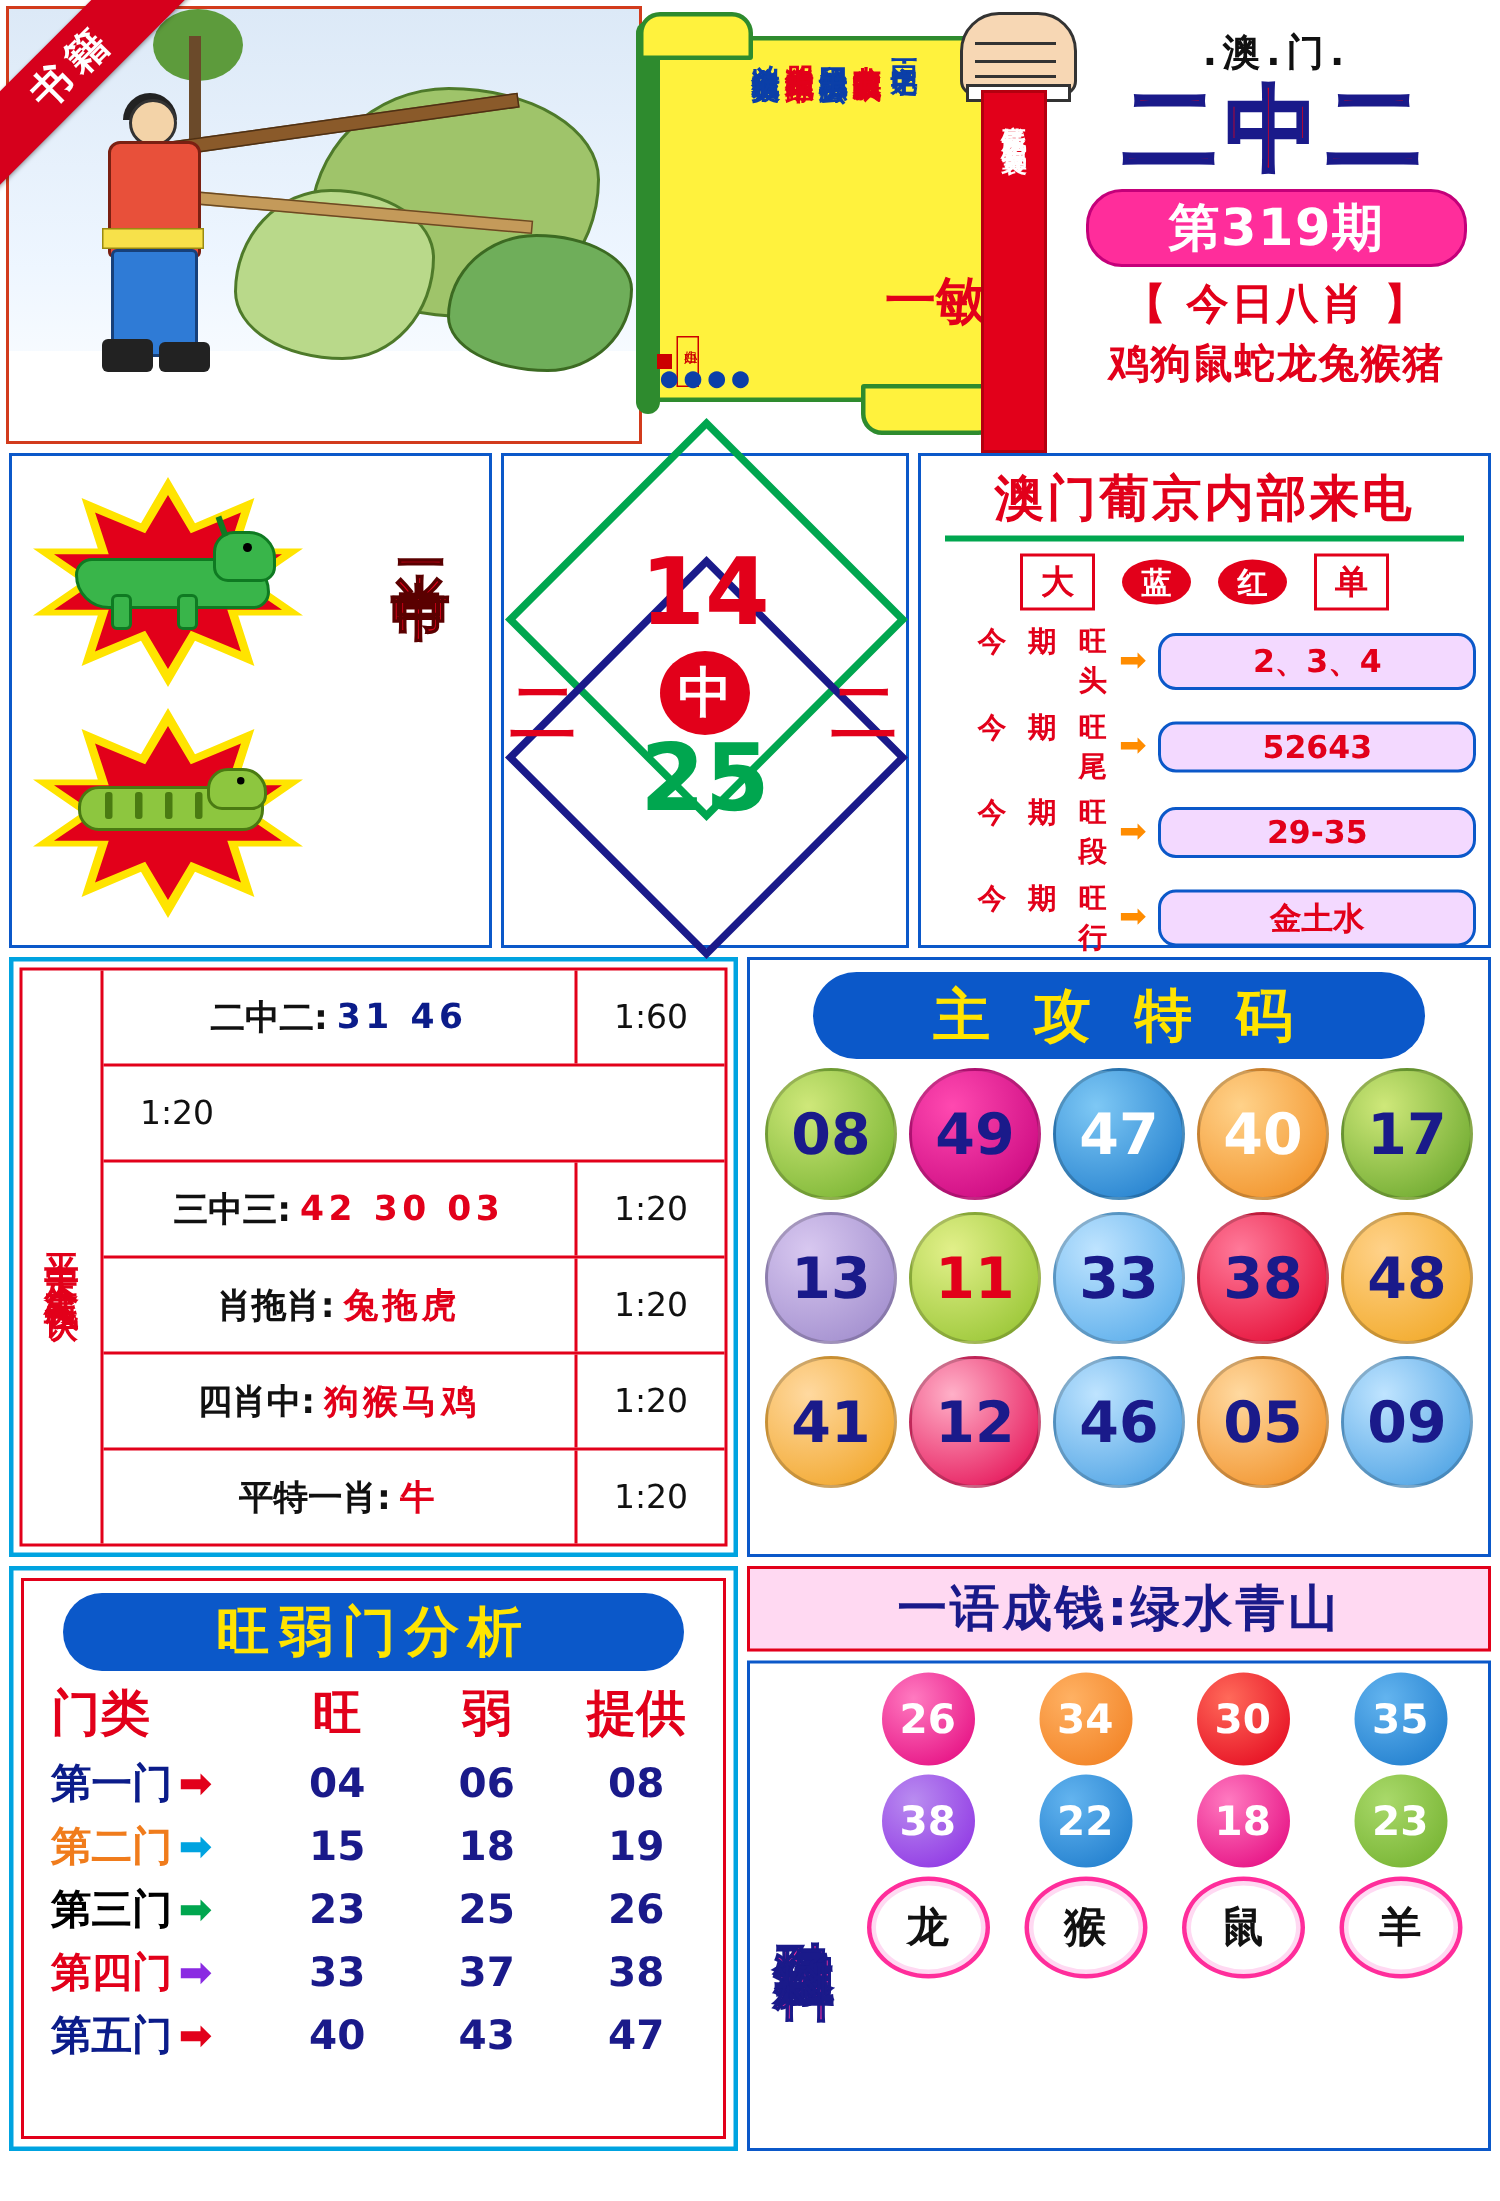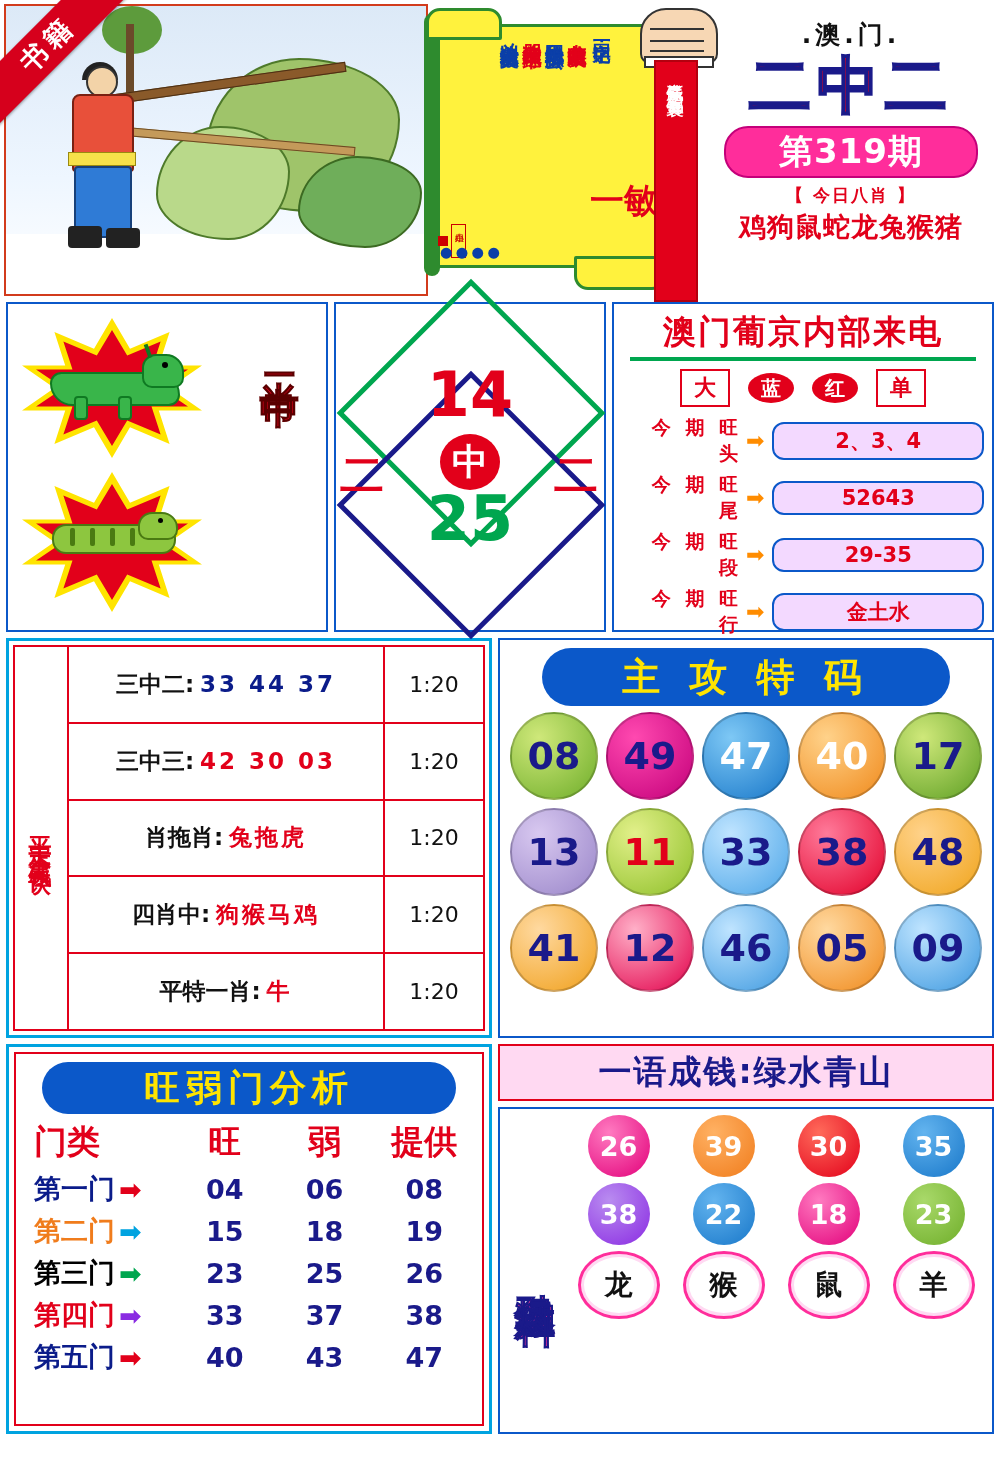--- a/index.html
+++ b/index.html
@@ -111,21 +111,21 @@
     text-align:center;font-size:62px;font-weight:bold;color:#e2001a;
     -webkit-text-stroke:2px #1a1a8a;letter-spacing:6px;line-height:1.05;margin-top:2px;
   }
   .t-issue{
     margin:8px auto 0;width:250px;height:48px;background:#ff2d9b;
     border:2px solid #c4007a;border-radius:24px;
     display:flex;align-items:center;justify-content:center;
     color:#fff;font-size:34px;font-weight:bold;letter-spacing:1px;
   }
   .t-sub{
-    text-align:center;color:#e2001a;font-size:17px;font-weight:bold;margin-top:6px;letter-spacing:2px;
+    text-align:center;color:#e2001a;font-size:28px;font-weight:bold;margin-top:6px;letter-spacing:2px;
   }
   .t-zodiac{
     text-align:center;color:#e2001a;font-size:27px;font-weight:bold;margin-top:2px;letter-spacing:1px;
   }
 
   
   .sec2{position:relative;margin:4px 6px 0;height:330px;display:flex;gap:6px;}
   .box{border:2px solid #0b58c9;background:#fff;box-sizing:border-box;}
   .b1{width:322px;position:relative;}
   .burst{position:absolute;width:180px;height:140px;}
@@ -447,26 +447,29 @@
 
   <div class="sec3">
 
     <div class="b4">
       <div class="b4-inner">
         <div class="b4-side">
           <span>平定天下赢钱诀</span>
         </div>
         <div class="b4-tbl">
 
-
           <div class="b4-tr">
             <div class="b4-c1">
-              <span class="b4-k">三中二:</span>
-              <span class="b4-v">33 44 37</span>
+              <span class="b4-k">二中二:</span>
+              <span class="b4-v">31 46</span>
             </div>
+            <div class="b4-c2">1:60</div>
+          </div>
+
+          <div class="b4-tr">
             <div class="b4-c2">1:20</div>
           </div>
 
           <div class="b4-tr">
             <div class="b4-c1">
               <span class="b4-k">三中三:</span>
               <span class="b4-v red">42 30 03</span>
             </div>
             <div class="b4-c2">1:20</div>
           </div>
@@ -593,21 +596,21 @@
 
     <div class="b7">
       <div class="b7-top">一语成钱:绿水青山</div>
       <div class="b7-main">
         <div class="b7-left">
           <span>劲爆猛料</span>
         </div>
         <div class="b7-right">
           <div class="nrow">
             <div class="nball" style="background:radial-gradient(circle at 34% 28%,#ff7ac0,#e2007a);">26</div>
-            <div class="nball" style="background:radial-gradient(circle at 34% 28%,#ffb163,#f07c1c);">39</div>
+            <div class="nball" style="background:radial-gradient(circle at 34% 28%,#ffb163,#f07c1c);">34</div>
             <div class="nball" style="background:radial-gradient(circle at 34% 28%,#ff6a5a,#e2001a);">30</div>
             <div class="nball" style="background:radial-gradient(circle at 34% 28%,#63b4ef,#1877c9);">35</div>
           </div>
           <div class="nrow">
             <div class="nball" style="background:radial-gradient(circle at 34% 28%,#b98cf0,#8a2be2);">38</div>
             <div class="nball" style="background:radial-gradient(circle at 34% 28%,#63b4ef,#1877c9);">22</div>
             <div class="nball" style="background:radial-gradient(circle at 34% 28%,#ff7ac0,#e2007a);">18</div>
             <div class="nball" style="background:radial-gradient(circle at 34% 28%,#a9d96a,#6fae2a);">23</div>
           </div>
           <div class="zrow">

